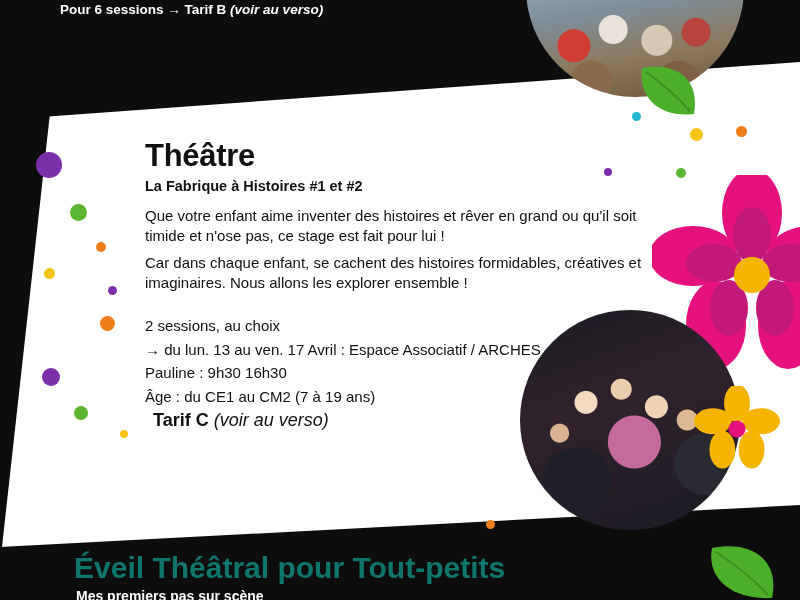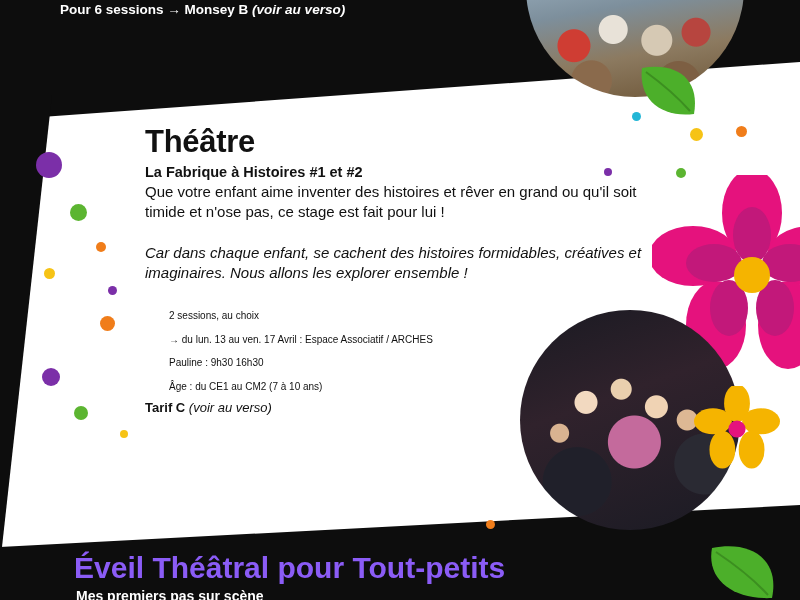--- a/index.html
+++ b/index.html
@@ -52,74 +52,74 @@
     white-space: nowrap;
   }
   .top-line .ital { font-style: italic; font-weight: bold; }
   .top-line .arrow { font-weight: bold; }
 
   
   .bottom-heading {
     position: absolute;
     left: 74px; top: 551px;
     z-index: 6;
-    color: #8b5cf6;
+    color: #0f766e;
     font-size: 30px;
     font-weight: bold;
     letter-spacing: 0px;
     white-space: nowrap;
   }
   .bottom-sub {
     position: absolute;
     left: 76px; top: 588px;
     z-index: 6;
     color: #ffffff;
     font-size: 14px;
     font-weight: bold;
     white-space: nowrap;
   }
 
   
   .content {
     position: absolute;
-    left: 145px; top: 124px;
+    left: 145px; top: 138px;
     width: 520px;
     z-index: 5;
     color: #111111;
   }
   .title {
     font-size: 31px;
     font-weight: bold;
     letter-spacing: -0.3px;
     margin-bottom: 4px;
     color: #111;
   }
   .subtitle {
     font-size: 14.5px;
     font-weight: bold;
-    margin-bottom: 2px;
+    margin-bottom: 12px;
   }
   .para {
     font-size: 15px;
     line-height: 19.5px;
     max-width: 512px;
   }
-  .para.p2 { margin-top: 22px; font-style: italic; }
+  .para.p2 { margin-top: 8px; }
   .details {
     margin-top: 22px;
-    font-size: 10px;
+    font-size: 15px;
     line-height: 23.5px;
-    margin-left: 24px;
   }
   .details .row { white-space: nowrap; }
   .tarif {
     margin-top: 2px;
-    font-size: 13px;
-    font-weight: bold;
-    white-space: nowrap;
+    font-size: 18px;
+    font-weight: bold;
+    white-space: nowrap;
+    margin-left: 8px;
   }
   .tarif .ital { font-style: italic; font-weight: normal; }
 
   
   .photo {
     position: absolute;
     border-radius: 50%;
     overflow: hidden;
     z-index: 4;
   }
@@ -185,21 +185,21 @@
 
 <div id="page">
 
   <div class="band-top"></div>
   <div class="band-left-wedge"></div>
   <div class="band-bottom"></div>
 
   <div class="top-line">
     <span>Pour 6 sessions</span>
     <span class="arrow">→</span>
-    <span>Monsey B</span>
+    <span>Tarif B</span>
     <span class="ital">(voir au verso)</span>
   </div>
 
   <div class="photo photo-top"></div>
   <div class="photo photo-bottom"></div>
 
   <div class="flower-pink">
     <svg viewBox="0 0 200 200" width="200" height="200" aria-hidden="true">
       <g transform="translate(100,100)">
         <g fill="#e5127d">
@@ -270,21 +270,21 @@
   <div class="content">
     <div class="title">Théâtre</div>
     <div class="subtitle">La Fabrique à Histoires #1 et #2</div>
     <div class="para p1">Que votre enfant aime inventer des histoires et rêver en grand ou qu'il soit timide et n'ose pas, ce stage est fait pour lui !</div>
     <div class="para p2">Car dans chaque enfant, se cachent des histoires formidables, créatives et imaginaires. Nous allons les explorer ensemble !</div>
 
     <div class="details">
       <div class="row">2 sessions, au choix</div>
       <div class="row">→ du lun. 13 au ven. 17 Avril : Espace Associatif / ARCHES</div>
       <div class="row">Pauline : 9h30 16h30</div>
-      <div class="row">Âge : du CE1 au CM2 (7 à 10 ans)</div>
+      <div class="row">Âge : du CE1 au CM2 (7 à 19 ans)</div>
     </div>
 
     <div class="tarif">
       <span>Tarif C</span>
       <span class="ital">(voir au verso)</span>
     </div>
   </div>
 
   <div class="bottom-heading">Éveil Théâtral pour Tout-petits</div>
   <div class="bottom-sub">Mes premiers pas sur scène</div>

